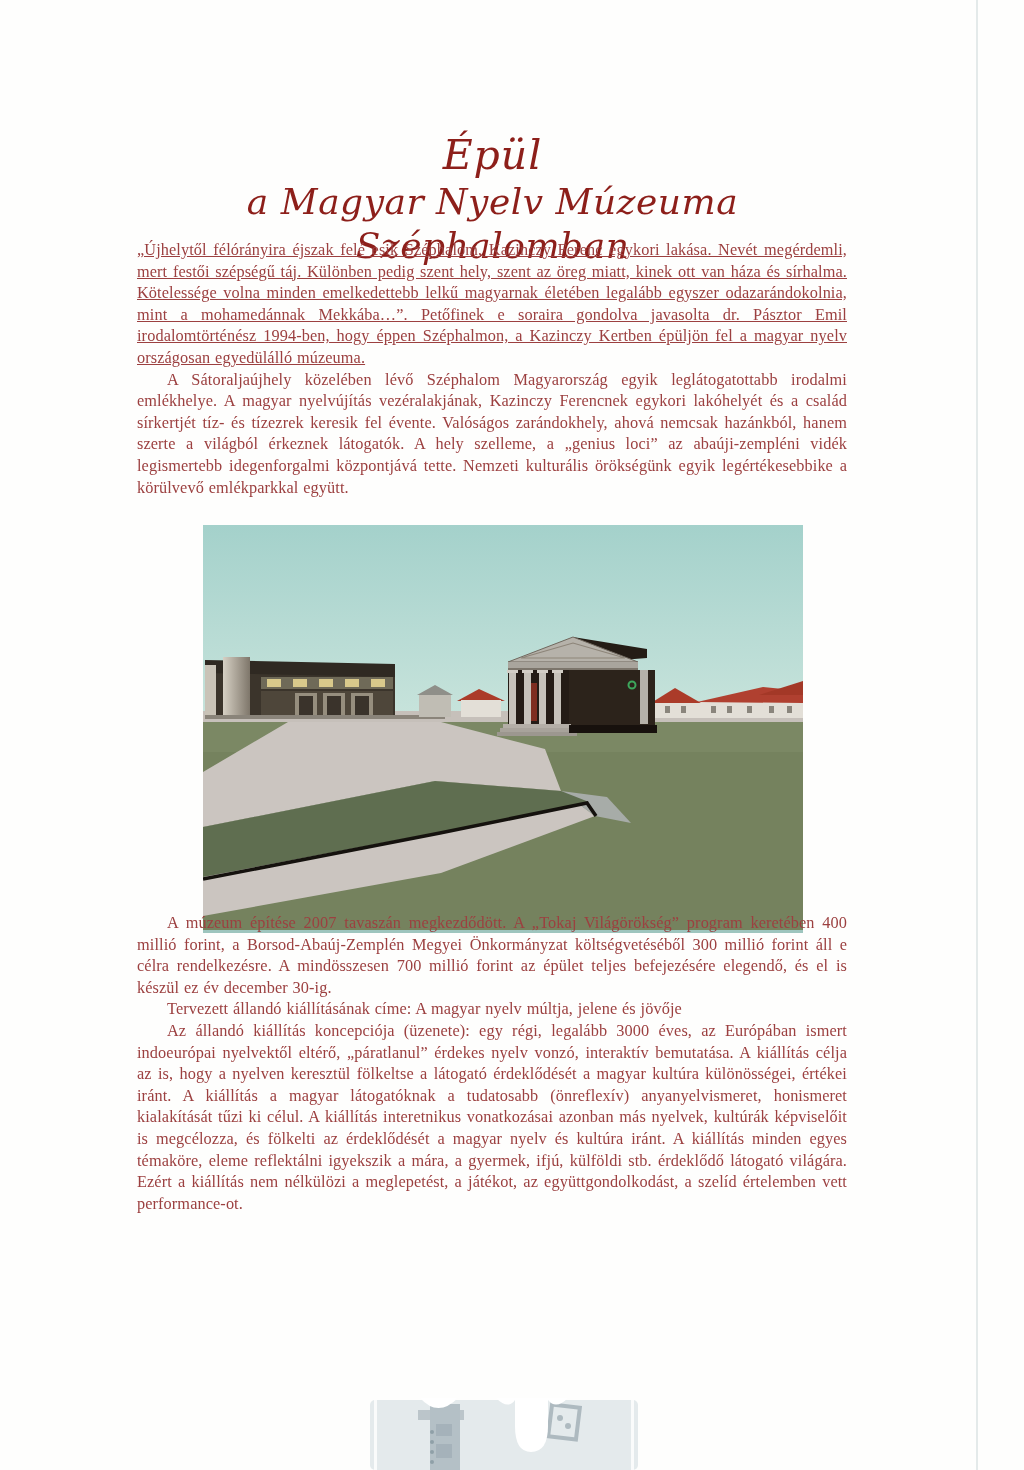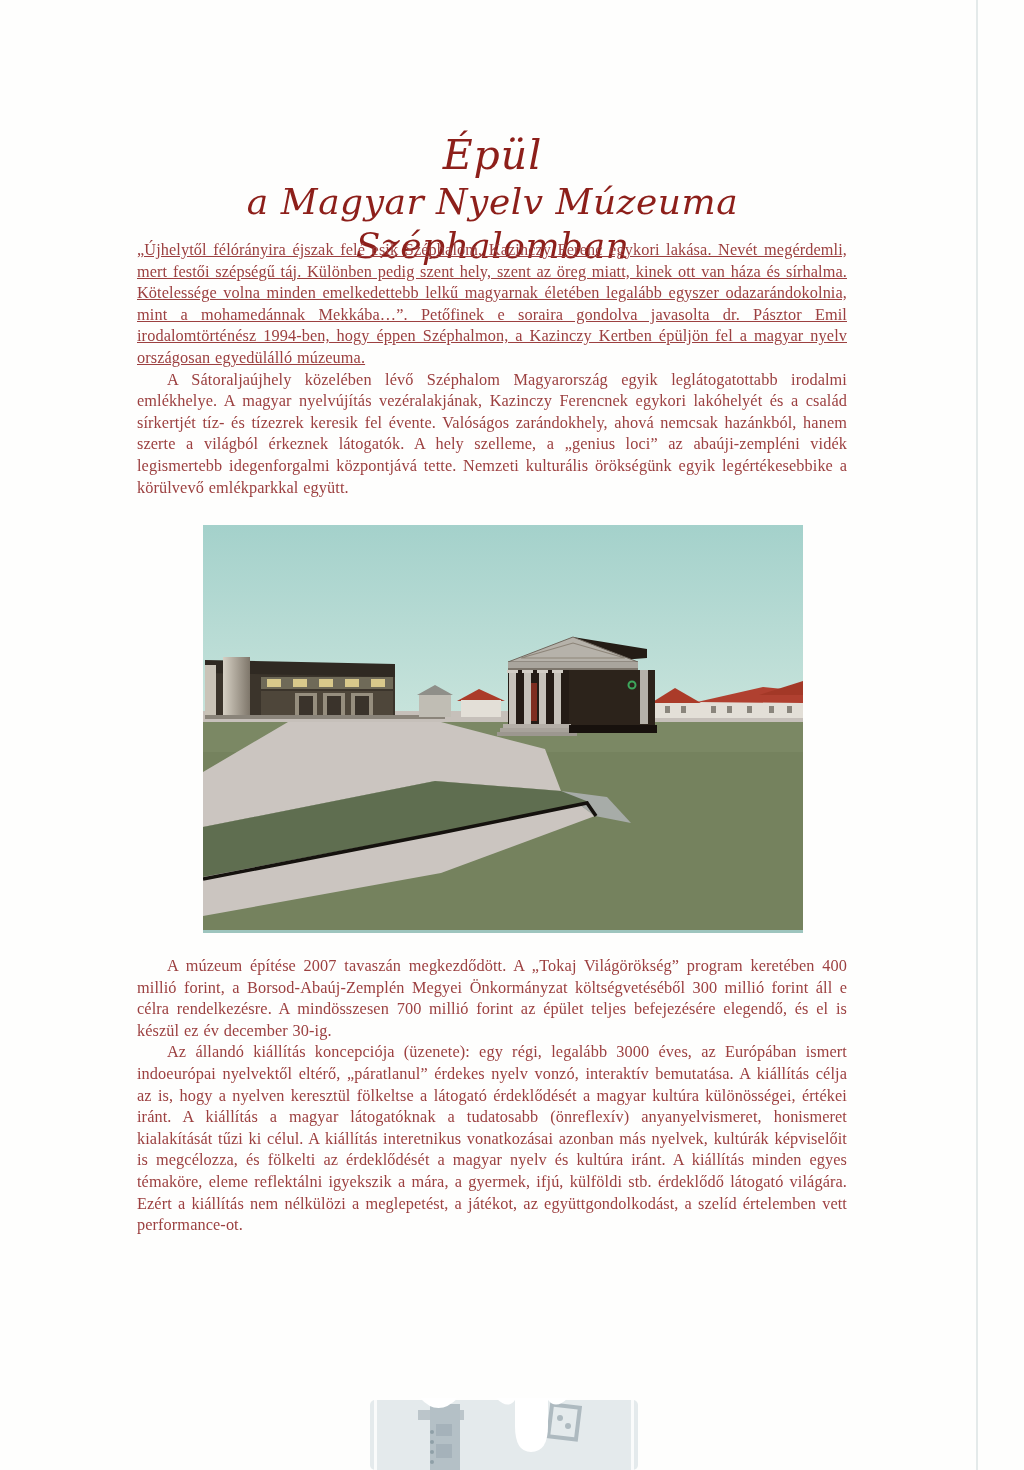--- a/index.html
+++ b/index.html
@@ -16,21 +16,21 @@
   .title .t1 { display:block; font-size:41px; line-height:44px; letter-spacing:1px; }
   .title .t2 { display:block; font-size:36px; line-height:44px; margin-top:3px; letter-spacing:0.5px; }
   .textcol {
     position:absolute; left:137px; width:710px;
     color:#9c4040; font-size:16.3px; line-height:21.6px;
     text-align:justify; letter-spacing:0.1px; word-spacing:0.6px;
   }
   .textcol p { margin:0; text-indent:30px; }
   .textcol p.noindent { text-indent:0;text-decoration:underline; }
   .col-top { top:239px; }
-  .col-bottom { top:955px; }
+  .col-bottom { top:912px; }
   .figure {
     position:absolute; left:203px; top:525px; width:600px; height:408px;
   }
   .figure svg { display:block; }
   .page-edge {
     position:absolute; left:976px; top:0; width:2px; height:1470px;
     background:#e4eaea;
   }
   .fragment {
     position:absolute; left:368px; top:1398px; width:272px; height:72px;
@@ -158,20 +158,21 @@
           <rect x="366" y="200" width="88" height="8" fill="#17110d"></rect>
         </g>
       </g>
 
       <rect x="0" y="405" width="600" height="3" opacity="0.8" fill="#a9d6d6"></rect>
     </svg>
   </div>
 
   <div class="textcol col-bottom">
     <p>A múzeum építése 2007 tavaszán megkezdődött. A „Tokaj Világörökség” program keretében 400 millió forint, a Borsod-Abaúj-Zemplén Megyei Önkormányzat költségvetéséből 300 millió forint áll e célra rendelkezésre. A mindösszesen 700 millió forint az épület teljes befejezésére elegendő, és el is készül ez év december 30-ig.</p>
+    <p>Tervezett állandó kiállításának címe: A magyar nyelv múltja, jelene és jövője</p>
     <p>Az állandó kiállítás koncepciója (üzenete): egy régi, legalább 3000 éves, az Európában ismert indoeurópai nyelvektől eltérő, „páratlanul” érdekes nyelv vonzó, interaktív bemutatása. A kiállítás célja az is, hogy a nyelven keresztül fölkeltse a látogató érdeklődését a magyar kultúra különösségei, értékei iránt. A kiállítás a magyar látogatóknak a tudatosabb (önreflexív) anyanyelvismeret, honismeret kialakítását tűzi ki célul. A kiállítás interetnikus vonatkozásai azonban más nyelvek, kultúrák képviselőit is megcélozza, és fölkelti az érdeklődését a magyar nyelv és kultúra iránt. A kiállítás minden egyes témaköre, eleme reflektálni igyekszik a mára, a gyermek, ifjú, külföldi stb. érdeklődő látogató világára. Ezért a kiállítás nem nélkülözi a meglepetést, a játékot, az együttgondolkodást, a szelíd értelemben vett performance-ot.</p>
   </div>
 
   <div class="fragment">
     <svg width="272" height="72" viewBox="0 0 272 72">
       <rect x="2" y="2" width="268" height="70" rx="5" fill="#e4eaec"></rect>
       <rect x="6" y="2" width="3" height="70" fill="#ffffff" opacity="0.8"></rect>
       <rect x="263" y="2" width="3" height="70" fill="#ffffff" opacity="0.8"></rect>
 
       <g>

